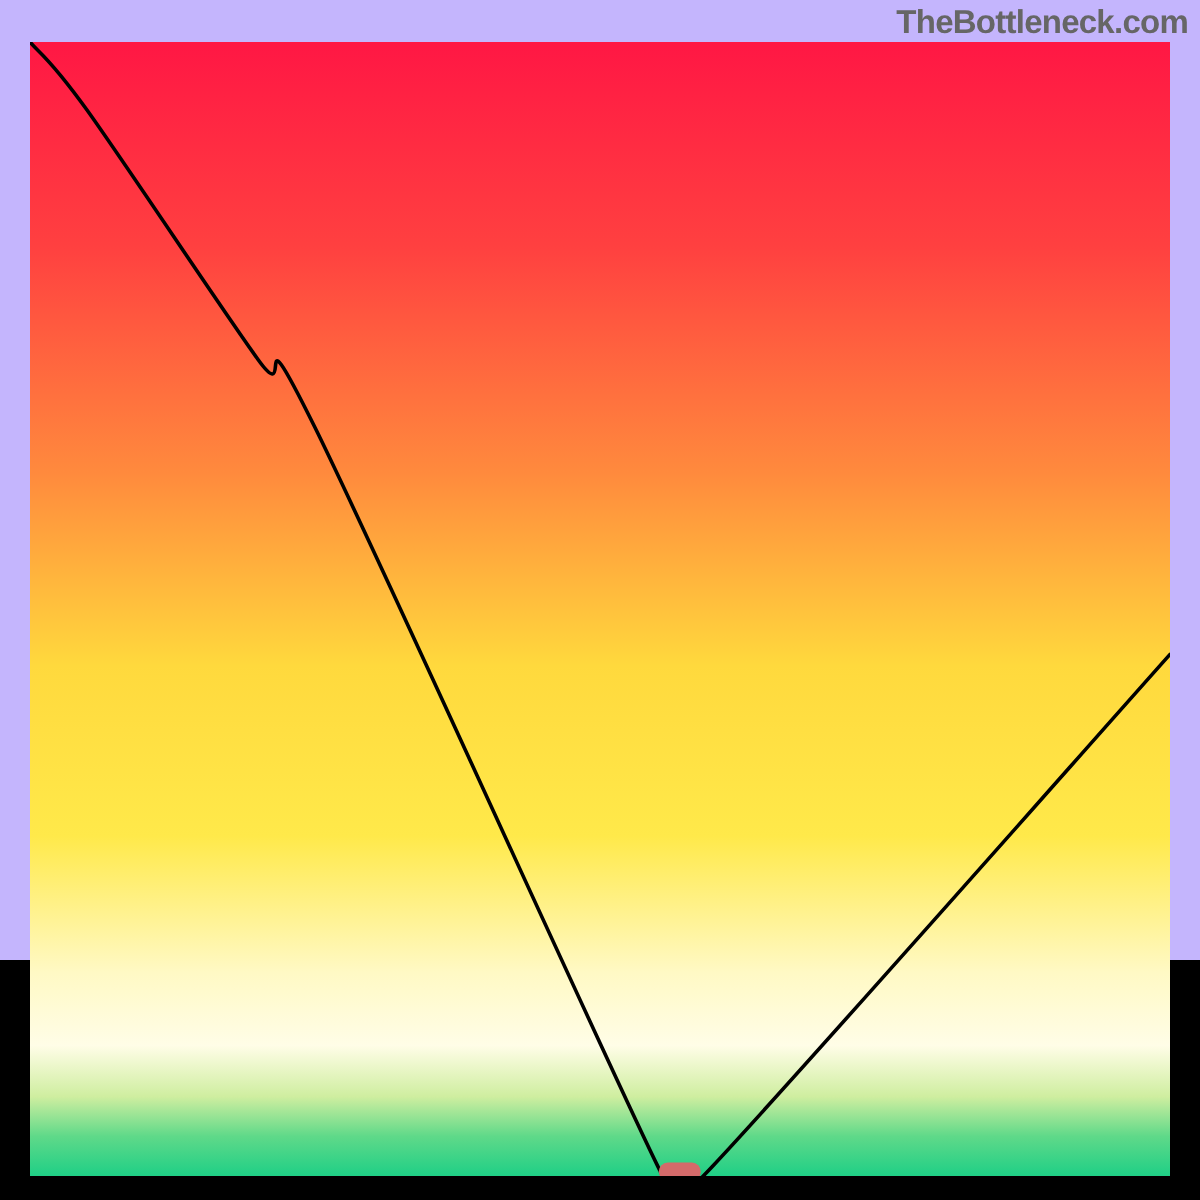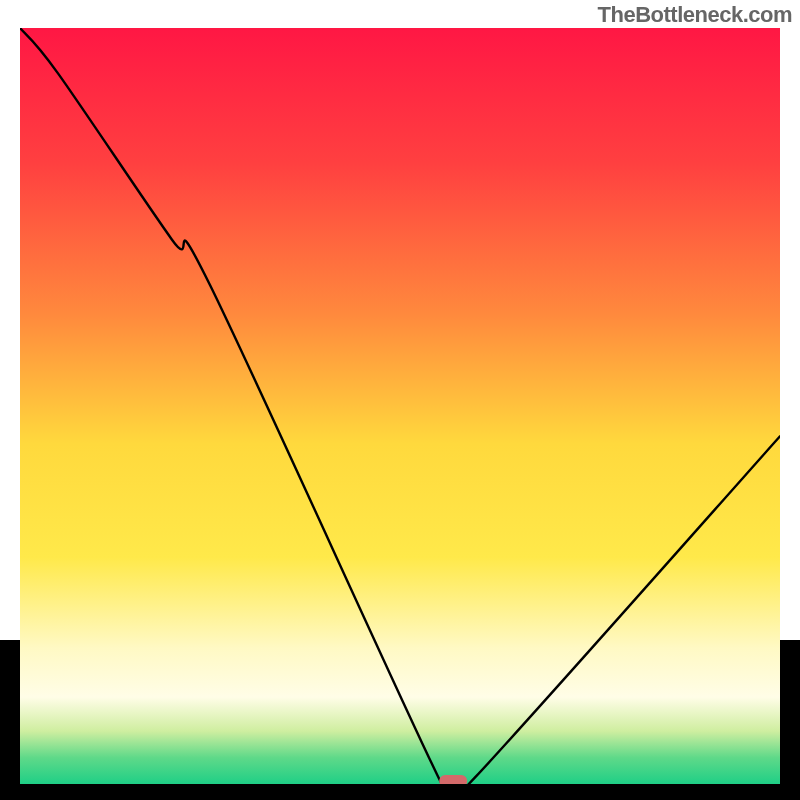--- a/index.html
+++ b/index.html
@@ -1,21 +1,21 @@
 <!DOCTYPE html>
 <html><head>
 <meta charset="utf-8">
 <style>
   * { margin: 0; padding: 0; box-sizing: border-box; }
   html, body { width: 800px; height: 800px; overflow: hidden; background: #000; }
   .container {
     width: 800px;
     height: 640px;
     position: relative;
-    background: #ffffff;
+    background: #c4b5fd;
   }
   .watermark {
     position: absolute;
     top: 2px;
     right: 8px;
     font-family: Arial, Helvetica, sans-serif;
     font-size: 22px;
     font-weight: 600;
     color: #666;
     letter-spacing: -0.5px;

